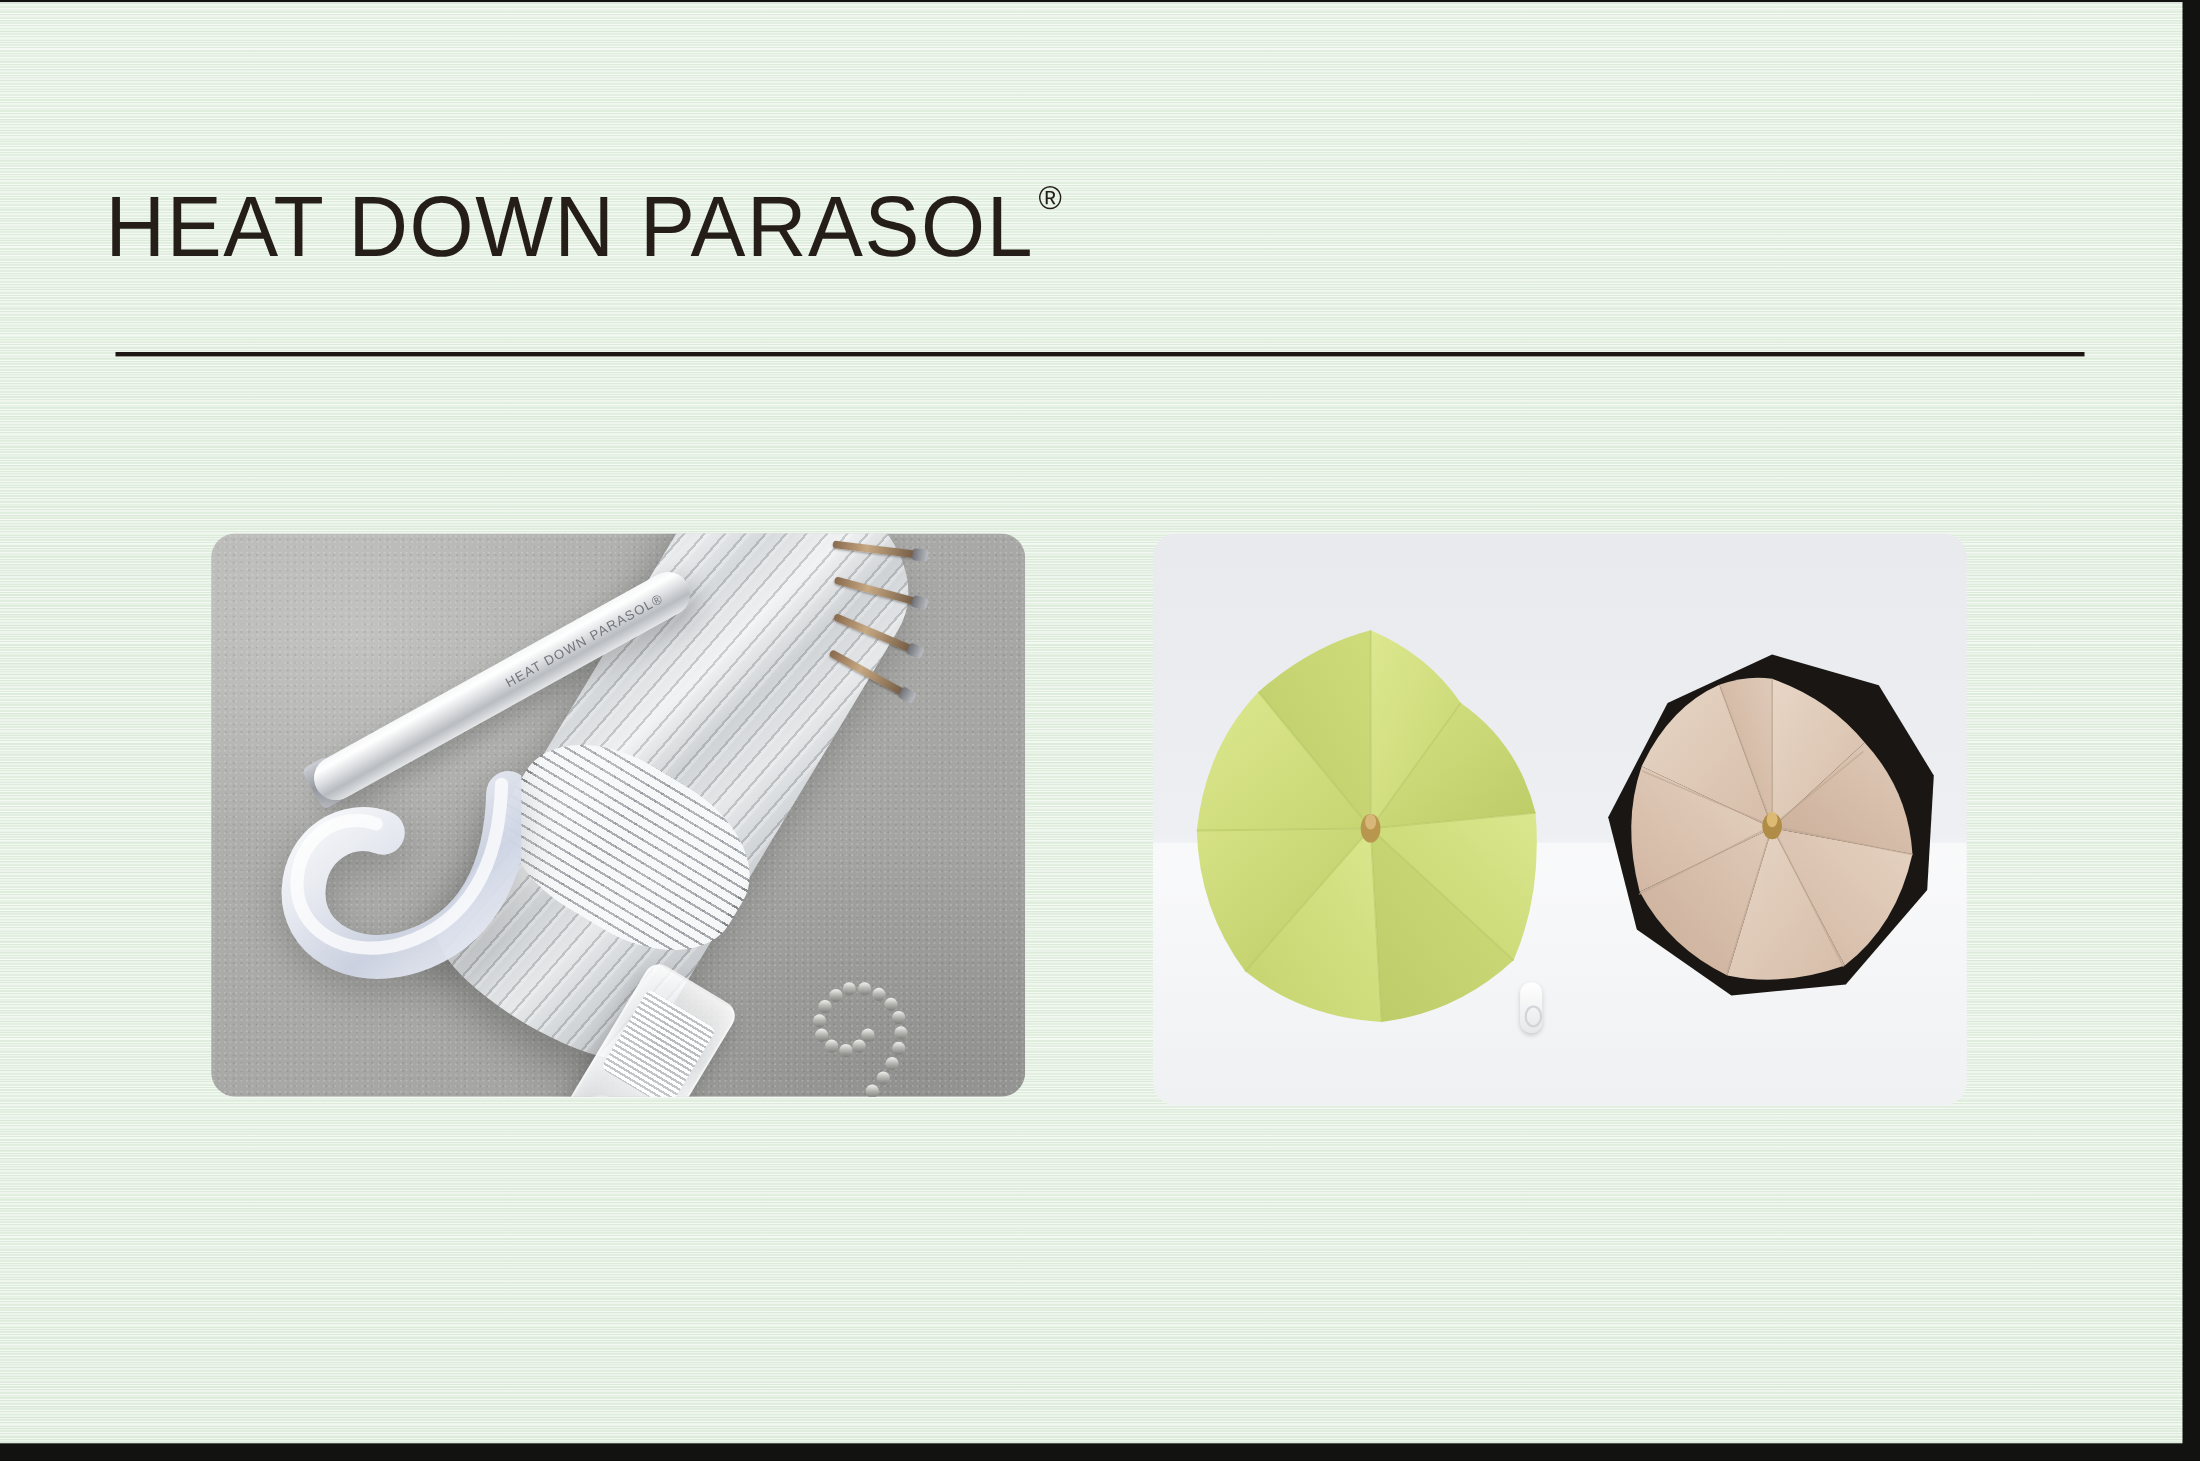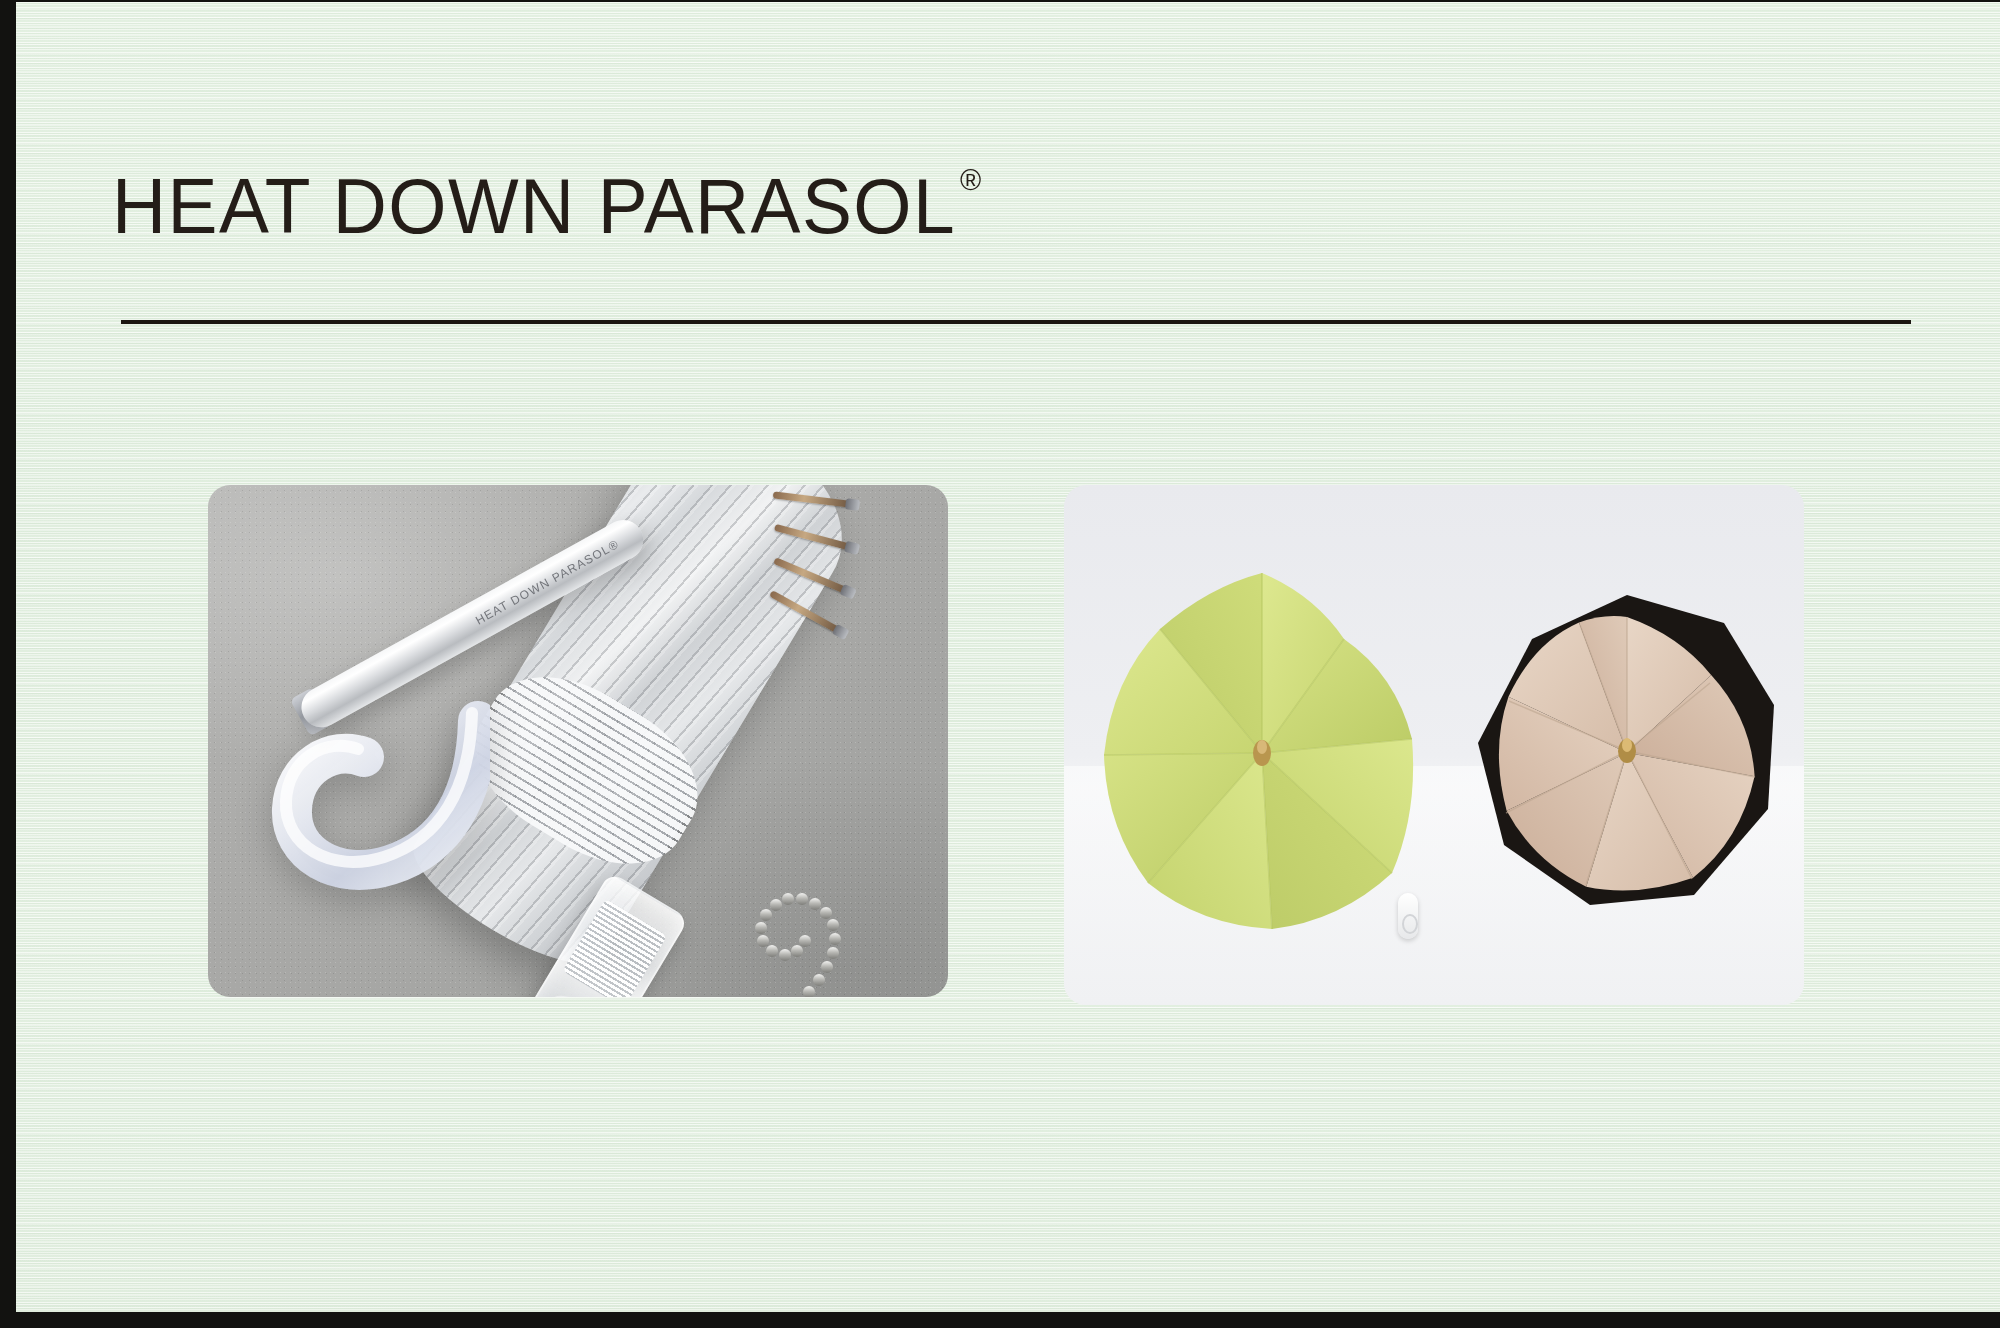--- a/index.html
+++ b/index.html
@@ -19,21 +19,21 @@
   #frame {
     position: relative;
     width: 2000px;
     height: 1328px;
     background: #121210;
   }
 
   
   #slide {
     position: absolute;
-    left: 16px;
+    left: 0;
     top: 2px;
     width: 1984px;
     height: 1310px;
     background:
       repeating-linear-gradient(
         to bottom,
         rgba(255,255,255,0.55) 0px,
         rgba(255,255,255,0.55) 1px,
         rgba(202,223,200,0.40) 1px,
         rgba(202,223,200,0.40) 2px,

